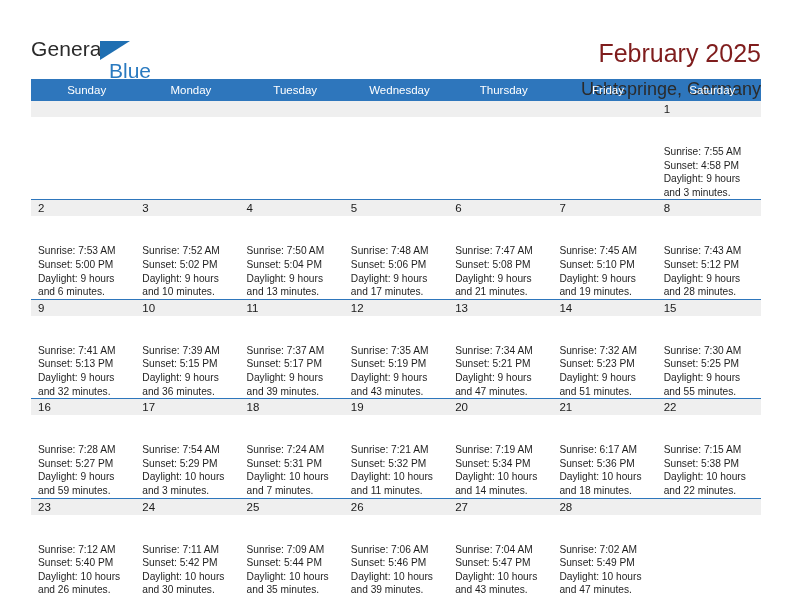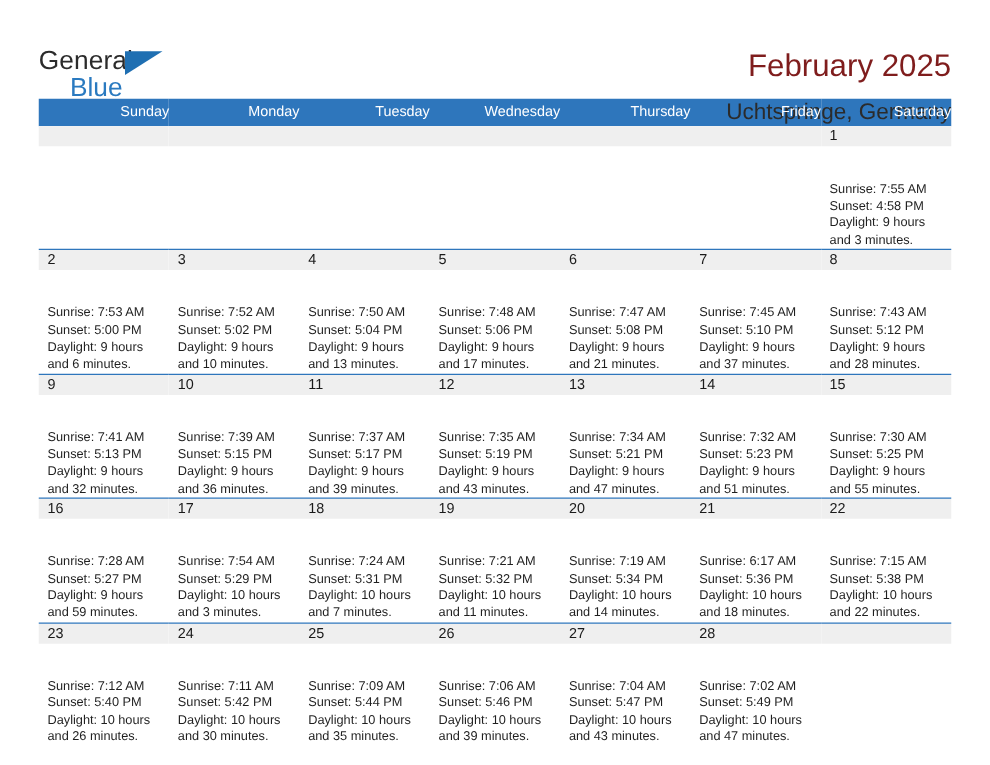--- a/index.html
+++ b/index.html
@@ -44,20 +44,21 @@
     color: #2b2b2b;
     letter-spacing: 0.1px;
     display: block;
   }
   .logo-blue {
     font-size: 21px;
     color: #2a7ac0;
     display: block;
     margin-top: 1px;
     margin-left: 25px;
+    text-align: right;
   }
   .logo-triangle {
     position: absolute;
     left: 69px;
     top: 3px;
     width: 0;
     height: 0;
     border-left: 30px solid #1f6fb2;
     border-bottom: 19px solid transparent;
   }
@@ -85,21 +86,21 @@
     border-collapse: collapse;
     table-layout: fixed;
     margin-top: 5px;
   }
 
   .calendar th {
     background: #2e76bc;
     color: #ffffff;
     font-size: 11.5px;
     font-weight: normal;
-    text-align: right;
+    text-align: center;
     padding: 5px 0 5px 7px;
     height: 18px;
     box-sizing: border-box;
     border: none;
   }
 
   .calendar td {
     vertical-align: top;
     padding: 0;
     border: none;
@@ -239,21 +240,21 @@
               <div>Sunrise: 7:47 AM</div>
               <div>Sunset: 5:08 PM</div>
               <div class="daylight">Daylight: 9 hours and 21 minutes.</div>
             </div>
           </td>
           <td>
             <div class="daynum-band">7</div>
             <div class="cell-body">
               <div>Sunrise: 7:45 AM</div>
               <div>Sunset: 5:10 PM</div>
-              <div class="daylight">Daylight: 9 hours and 37 minutes.</div>
+              <div class="daylight">Daylight: 9 hours and 19 minutes.</div>
             </div>
           </td>
           <td>
             <div class="daynum-band">8</div>
             <div class="cell-body">
               <div>Sunrise: 7:43 AM</div>
               <div>Sunset: 5:12 PM</div>
               <div class="daylight">Daylight: 9 hours and 28 minutes.</div>
             </div>
           </td>

